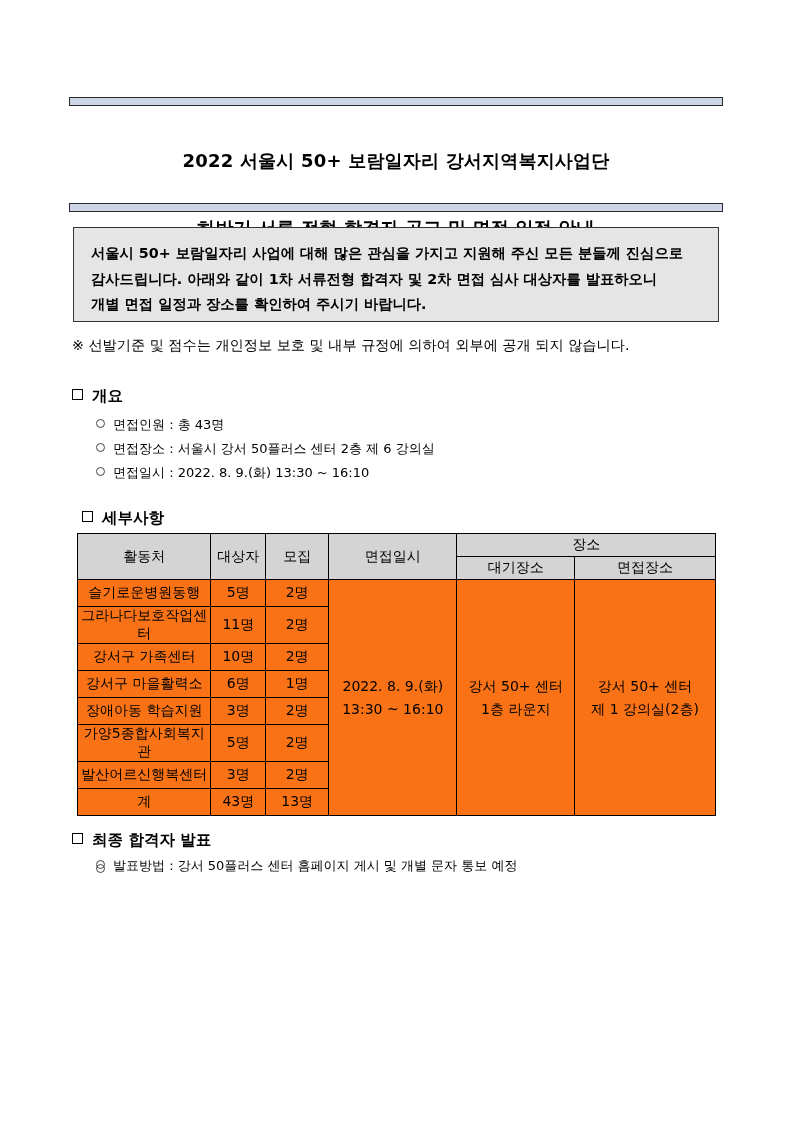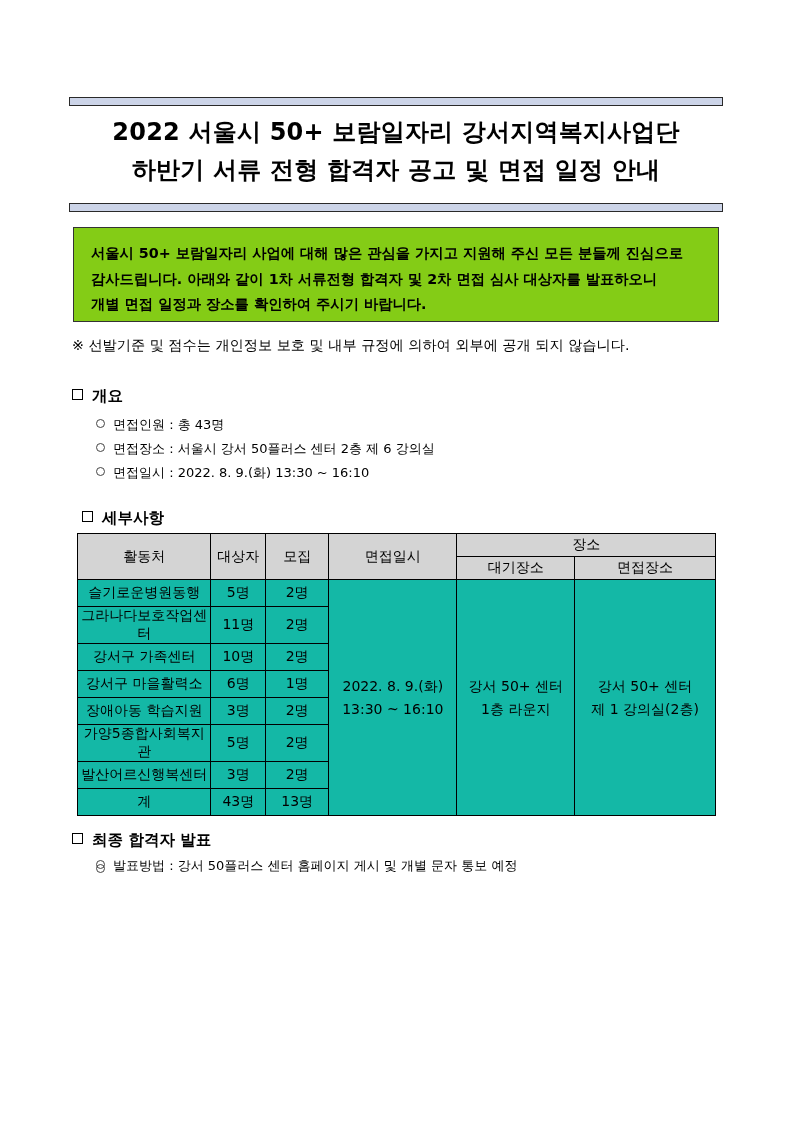--- a/index.html
+++ b/index.html
@@ -37,35 +37,36 @@
 
   
   .title-block {
     position: absolute;
     left: 69px;
     top: 113px;
     width: 654px;
     text-align: center;
   }
   .title-line {
-    font-size: 24px;
+    font-size: 18px;
     font-weight: bold;
     line-height: 38px;
     letter-spacing: 0.2px;
     white-space: nowrap;
+    margin-top: 29px;
   }
 
   
   .notice-box {
     position: absolute;
     left: 73px;
     top: 227px;
     width: 646px;
     height: 95px;
-    background: #84cc16;
+    background: #e5e5e5;
     border: 1px solid #333333;
     box-sizing: border-box;
     padding: 13px 16px 0 17px;
   }
   .notice-line {
     font-size: 14.3px;
     font-weight: bold;
     line-height: 25.5px;
     white-space: nowrap;
   }
@@ -144,21 +145,21 @@
     padding: 0;
     font-weight: normal;
   }
   table.detail thead th {
     background: #d4d4d4;
   }
   .th-tall { height: 45px; }
   .th-half { height: 22px; }
   table.detail tbody td {
     height: 26px;
-    background: #14b8a6;
+    background: #f97316;
   }
   td.merged {
     line-height: 23px;
     white-space: nowrap;
   }
   .col-place { width: 127px; }
   .col-target { width: 52px; }
   .col-recruit { width: 60px; }
   .col-date { width: 122px; }
   .col-wait { width: 112px; }

